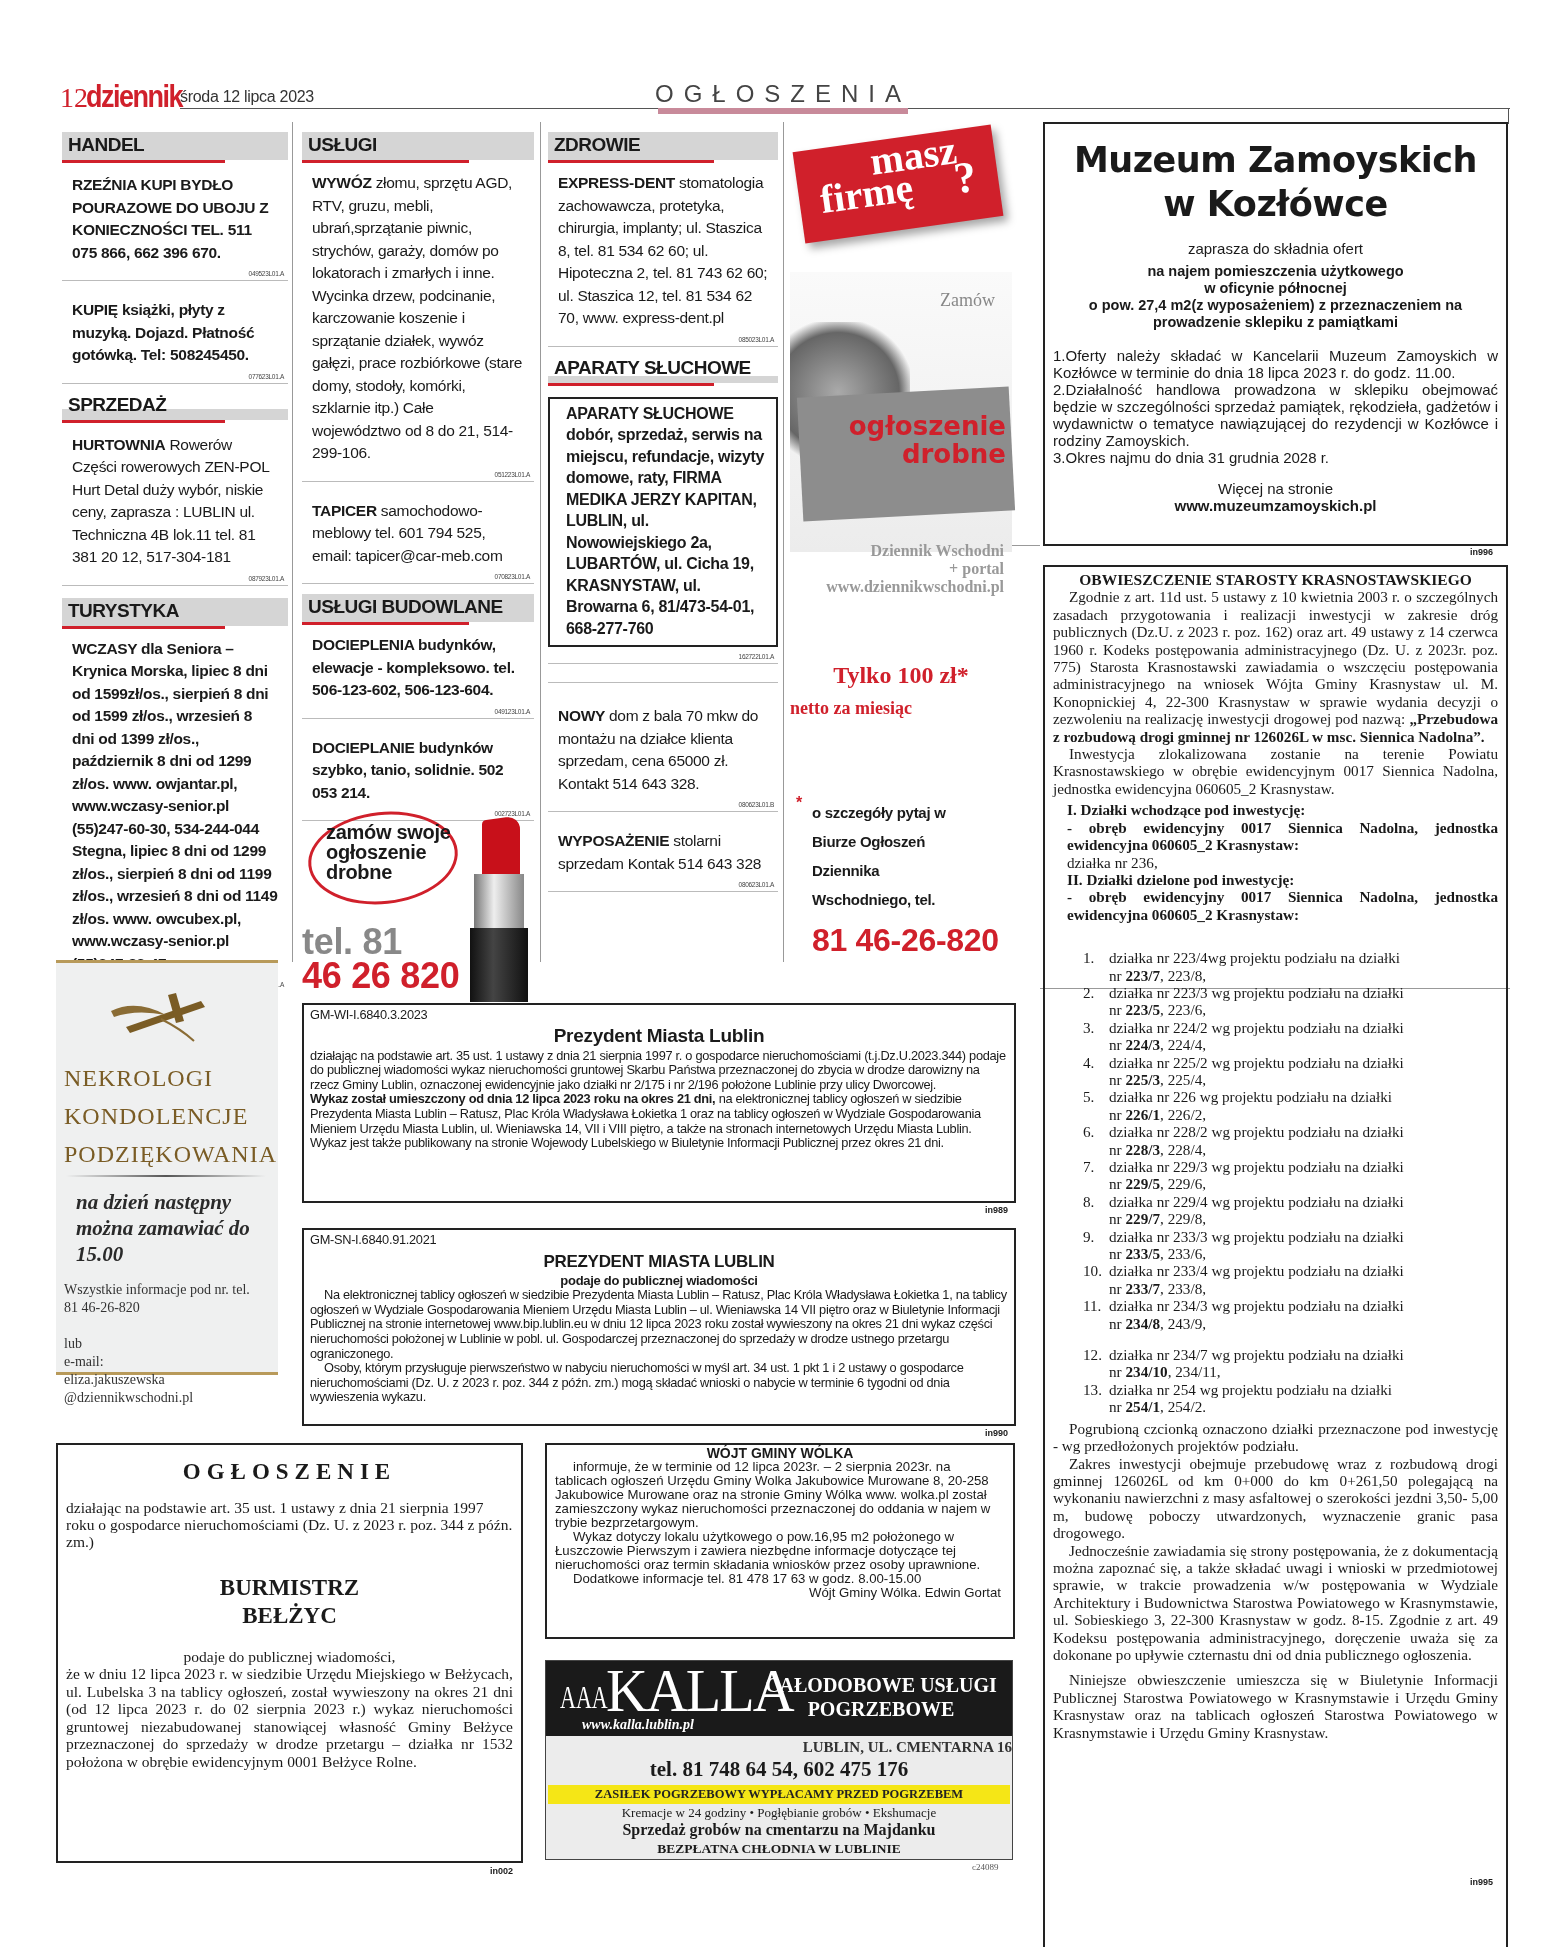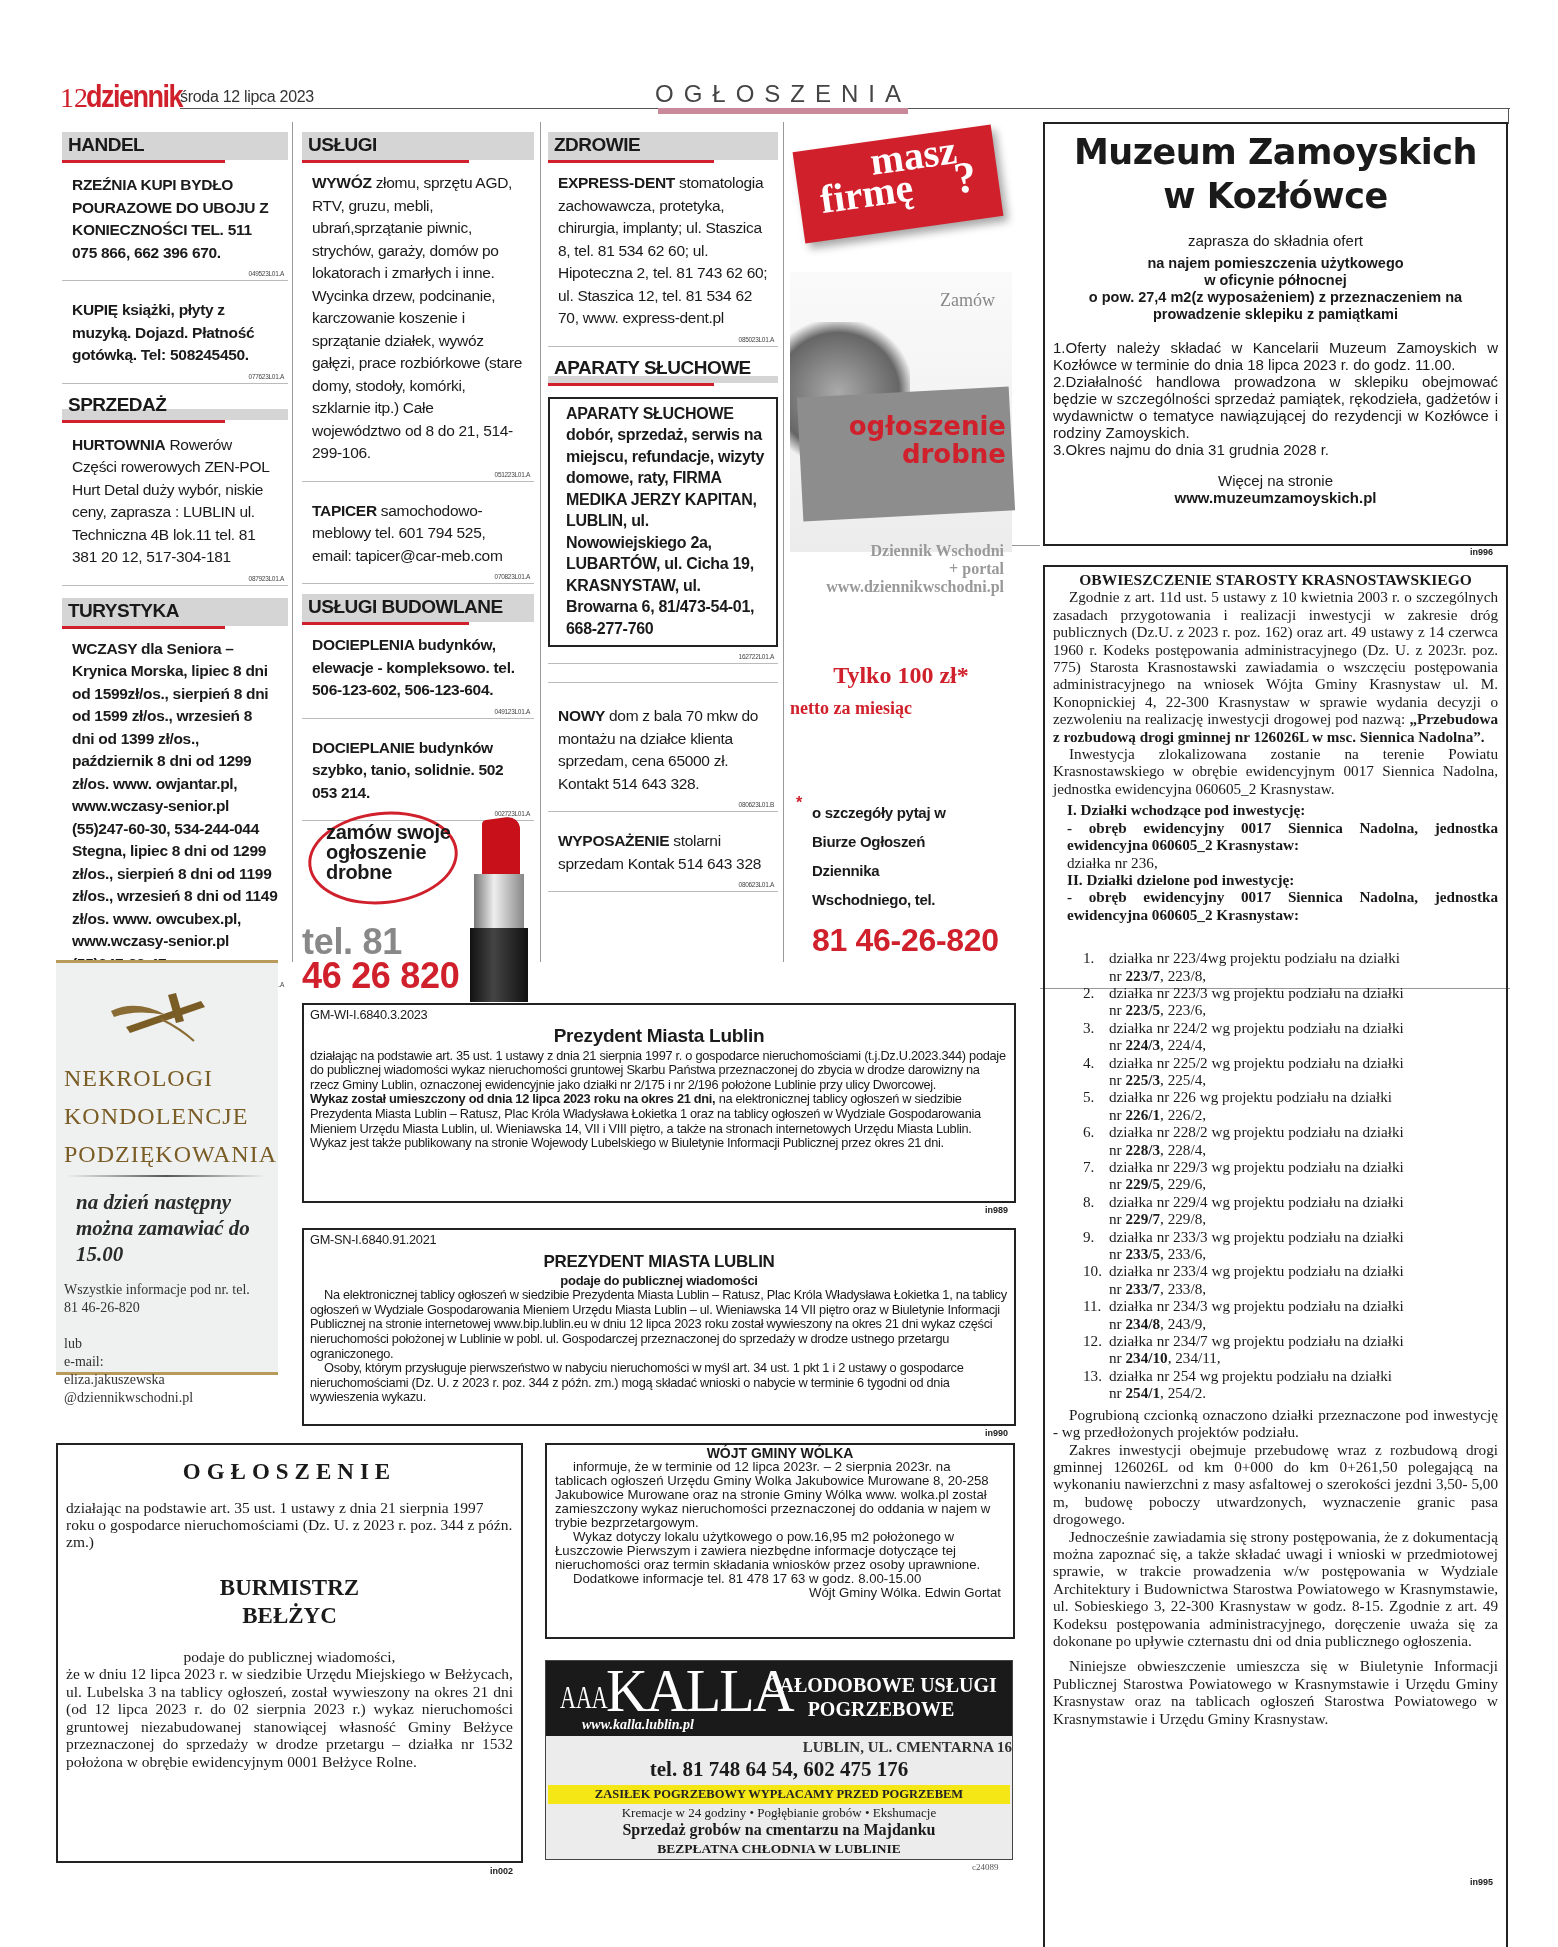--- a/index.html
+++ b/index.html
@@ -155,21 +155,21 @@
     <div>www.dziennikwschodni.pl</div>
   </div>
   <div class="abs serif red" style="left:0;top:540px;width:222px;text-align:center;font-weight:bold;font-size:24px">Tylko 100 zł*</div>
   <div class="abs serif red" style="left:0;top:576px;width:222px;font-weight:bold;font-size:18px">netto za miesiąc</div>
   <div class="abs red" style="left:6px;top:672px;font-size:16px;font-weight:bold">*</div>
   <div class="abs cond" style="left:22px;top:676px;width:170px;font-weight:bold;font-size:15px;line-height:29px">o szczegóły pytaj w Biurze Ogłoszeń Dziennika Wschodniego, tel.</div>
   <div class="abs cond red" style="left:22px;top:800px;font-weight:bold;font-size:32px">81 46-26-820</div>
 </div>
 
 <div class="abs" style="left:1043px;top:122px;width:465px;height:424px;border:2px solid #222">
-  <div style="text-align:center;font-weight:bold;font-size:35px;line-height:44px;padding-top:6px;font-family:'DejaVu Sans',sans-serif;letter-spacing:-0.5px">
+  <div style="text-align:center;font-weight:bold;font-size:35px;line-height:44px;padding-top:14px;font-family:'DejaVu Sans',sans-serif;letter-spacing:-0.5px">
     <div>Muzeum Zamoyskich</div>
     <div>w Kozłówce</div>
   </div>
   <div style="text-align:center;font-size:15px;margin-top:14px">zaprasza do składnia ofert</div>
   <div style="text-align:center;font-size:14.5px;font-weight:bold;line-height:17px;margin-top:6px">
     <div>na najem pomieszczenia użytkowego</div>
     <div>w oficynie północnej</div>
     <div>o pow. 27,4 m2(z wyposażeniem) z przeznaczeniem na</div>
     <div>prowadzenie sklepiku z pamiątkami</div>
   </div>
@@ -230,21 +230,21 @@
         <span><span>działka nr 233/3 wg projektu podziału na działki</span><br><span>nr </span><b>233/5</b><span>, 233/6,</span></span>
       </div>
       <div style="display: flex; padding-left: 30px;">
         <span style="width:26px;flex:none">10.</span>
         <span><span>działka nr 233/4 wg projektu podziału na działki</span><br><span>nr  </span><b>233/7</b><span>, 233/8,</span></span>
       </div>
       <div style="display: flex; padding-left: 30px;">
         <span style="width:26px;flex:none">11.</span>
         <span><span>działka nr 234/3 wg projektu podziału na działki</span><br><span>nr </span><b>234/8</b><span>, 243/9,</span></span>
       </div>
-      <div style="display: flex; padding-left: 30px;">
+      <div style="display: flex; padding-left: 30px; margin-top: 14px;">
         <span style="width:26px;flex:none">12.</span>
         <span><span>działka nr 234/7 wg projektu podziału na działki</span><br><span>nr </span><b>234/10</b><span>, 234/11,</span></span>
       </div>
       <div style="display: flex; padding-left: 30px;">
         <span style="width:26px;flex:none">13.</span>
         <span><span>działka nr 254 wg projektu podziału na działki</span><br><span>nr </span><b>254/1</b><span>, 254/2.</span></span>
       </div>
     </div>
   <div style="text-indent:16px;margin-top:4px">Pogrubioną czcionką oznaczono działki przeznaczone pod inwestycję - wg przedłożonych projektów podziału.</div>
   <div style="text-indent:16px">Zakres inwestycji obejmuje przebudowę wraz z rozbudową drogi gminnej 126026L od km 0+000 do km 0+261,50 polegającą na wykonaniu nawierzchni z masy asfaltowej o szerokości jezdni 3,50- 5,00 m, budowę poboczy utwardzonych, wyznaczenie granic pasa drogowego.</div>

